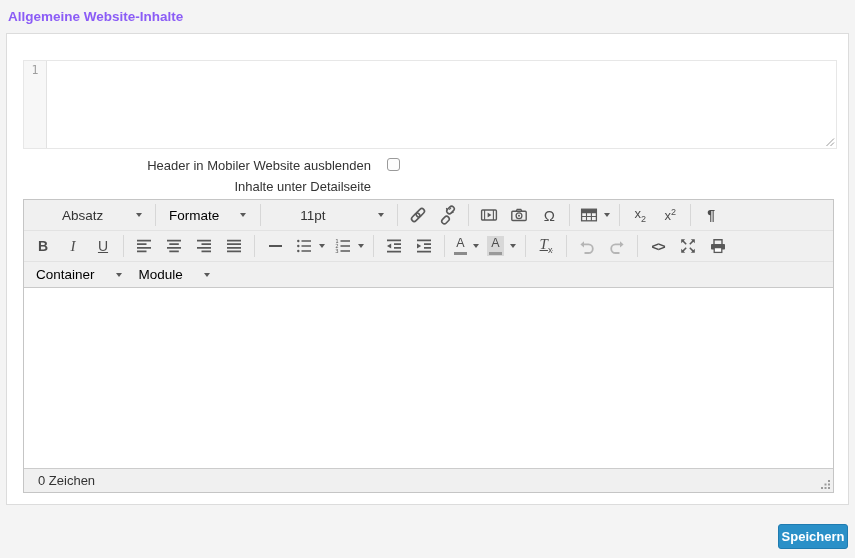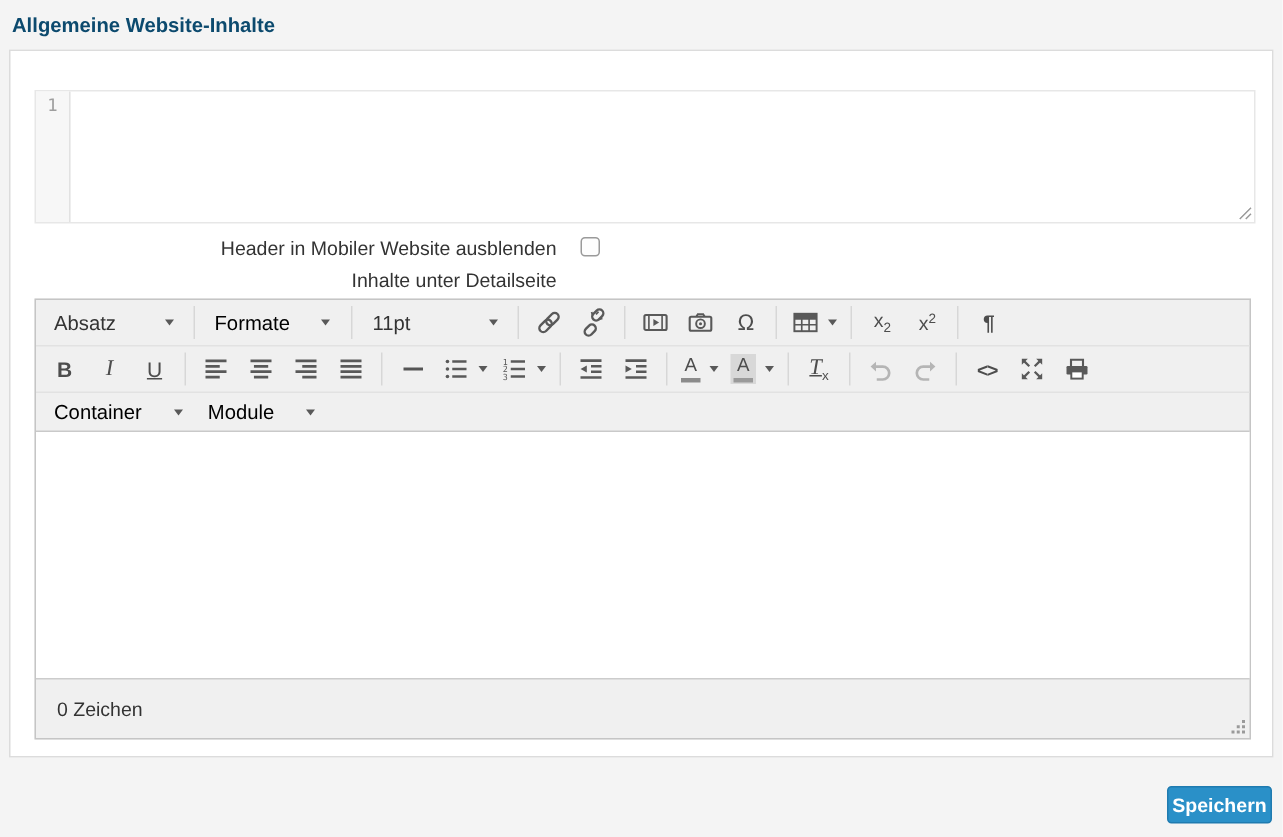--- a/index.html
+++ b/index.html
@@ -1,19 +1,19 @@
 <!DOCTYPE html>
 <html><head>
 <meta charset="utf-8">
 <style>
   * { margin:0; padding:0; box-sizing:border-box; }
   html,body { width:855px; height:558px; overflow:hidden; }
   body { background:#f4f4f4; font-family:"Liberation Sans", sans-serif; position:relative; }
 
-  .page-title { position:absolute; left:8px; top:9px; font-size:13.5px; font-weight:bold; color:#0c4a6e; }
+  .page-title { position:absolute; left:8px; top:9px; font-size:13.5px; font-weight:bold; color:#8b5cf6; }
 
   .panel { position:absolute; left:6px; top:33px; width:843px; height:472px; background:#fff; border:1px solid #dcdcdc; }
 
   .form-label { position:absolute; left:0; width:364px; text-align:right; font-size:13px; color:#333; line-height:15px; }
   .lbl-header { top:5px;margin-top:25px; }
   .lbl-mobile { top:124px; }
   .lbl-detail { top:145px; }
 
   
   .code-editor { position:absolute; left:16px; top:26px; width:814px; height:89px; border:1px solid #e7e7e7; background:#fff; display:flex; }
@@ -22,30 +22,30 @@
   .code-area { flex:1; position:relative; }
   .ta-resize { position:absolute; right:1px; bottom:1px; }
 
   .checkbox { position:absolute; left:380px; top:124px; width:13px; height:13px; border:1px solid #9a9a9a; border-radius:3px; background:#fdfdfd; }
 
   
   .mce { position:absolute; left:16px; top:165px; width:811px; height:294px; border:1px solid #c5c5c5; display:flex; flex-direction:column; background:#f0f0f0; }
   .tbrow { height:31px; display:flex; align-items:center; padding:0 4px; border-bottom:1px solid #e2e2e2; flex:none; }
   .menubar { height:26px; display:flex; align-items:flex-end; padding:0 4px; border-bottom:1px solid #c9c9c9; flex:none; }
   .mce-content { flex:1; background:#fff; }
-  .statusbar { height:40px; border-top:1px solid #cccccc; display:flex; align-items:center; padding-left:14px; font-size:13px; color:#333; position:relative; flex:none; }
+  .statusbar { height:24px; border-top:1px solid #cccccc; display:flex; align-items:center; padding-left:14px; font-size:13px; color:#333; position:relative; flex:none; }
   .sb-resize { position:absolute; right:2px; bottom:2px; }
 
   .sep { width:1px; height:22px; background:#d7d7d7; margin:0 5px; flex:none; }
 
   .ibtn { height:27px; min-width:28px; padding:0 3px; border:0; background:transparent; display:flex; align-items:center; justify-content:center; margin:0 1px; flex:none; }
   .ibtn.disabled { opacity:1; }
   .ic { width:20px; height:20px; display:block; }
 
-  .lbx { height:27px; display:flex; align-items:center; justify-content:space-between; padding:0 8px; font-size:13.5px; color:#333; flex:none; }
+  .lbx { height:27px; display:flex; align-items:center; justify-content:space-between; padding:0 8px; font-size:13.5px; color:#333; flex:none;margin-left:26px; }
   .mbtn, .menubtn { height:25px; display:flex; align-items:center; gap:21px; padding:0 9px 0 8px; font-size:13.5px; color:#000000; flex:none; }
   .caret { width:0; height:0; border-left:3.5px solid transparent; border-right:3.5px solid transparent; border-top:4px solid #595959; flex:none; }
 
   .g { font-size:14px; color:#4d4d4d; line-height:1; }
   .g-b { font-weight:bold; }
   .g-i { font-family:"Liberation Serif", serif; font-style:italic; font-size:15px; }
   .g-u { text-decoration:underline; }
   .g-om { font-size:15px; }
   .g-pi { font-size:14px; font-weight:bold; }
   .g-code { font-size:13px; font-weight:bold; letter-spacing:-1px; }

